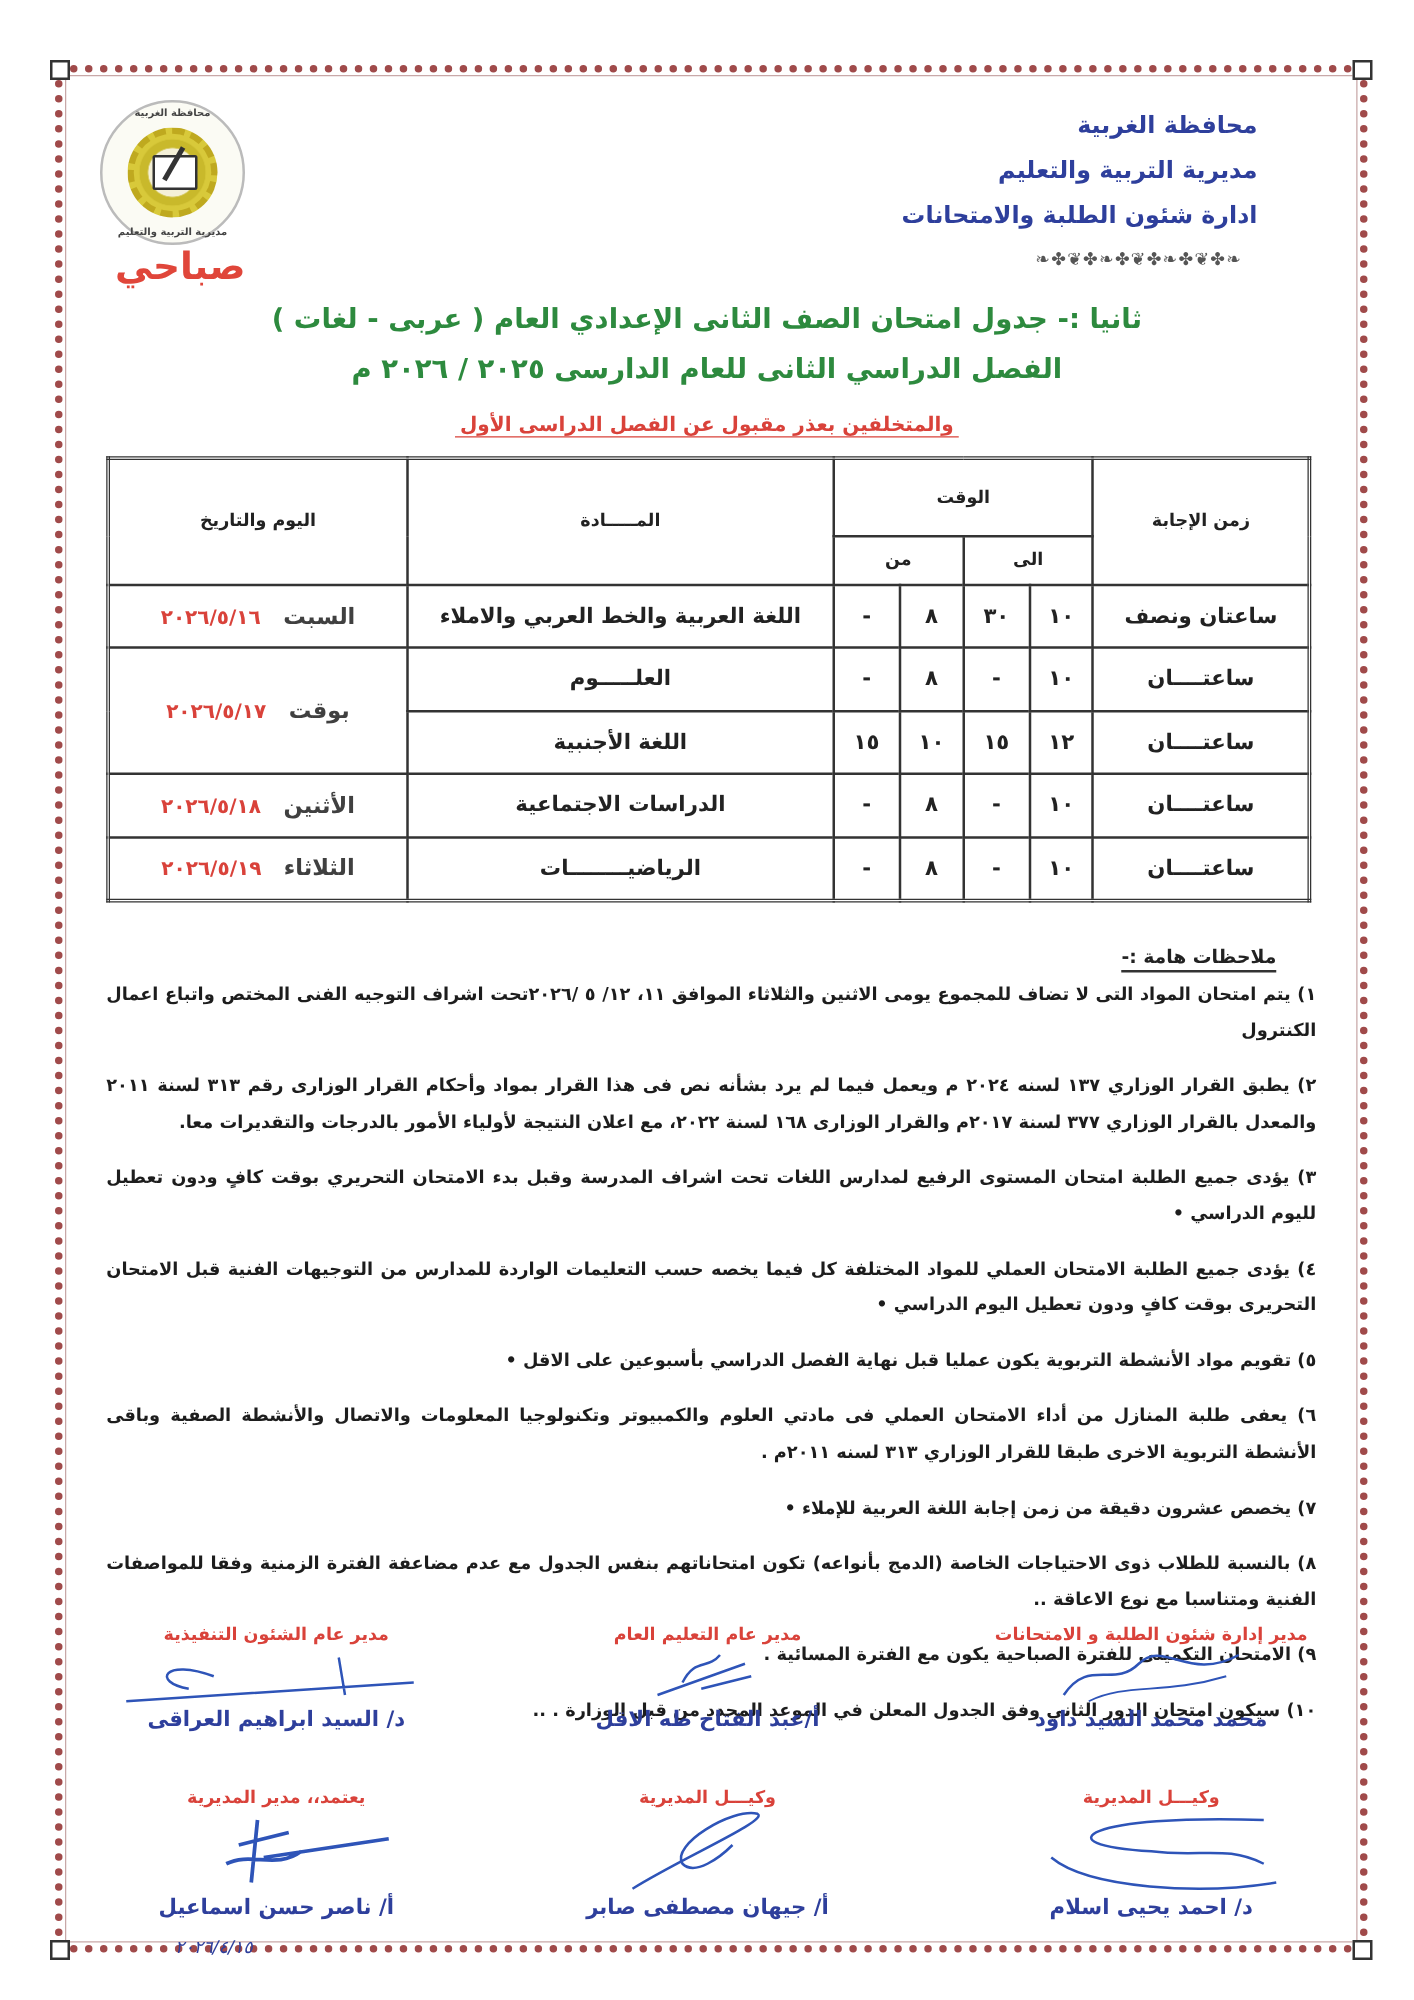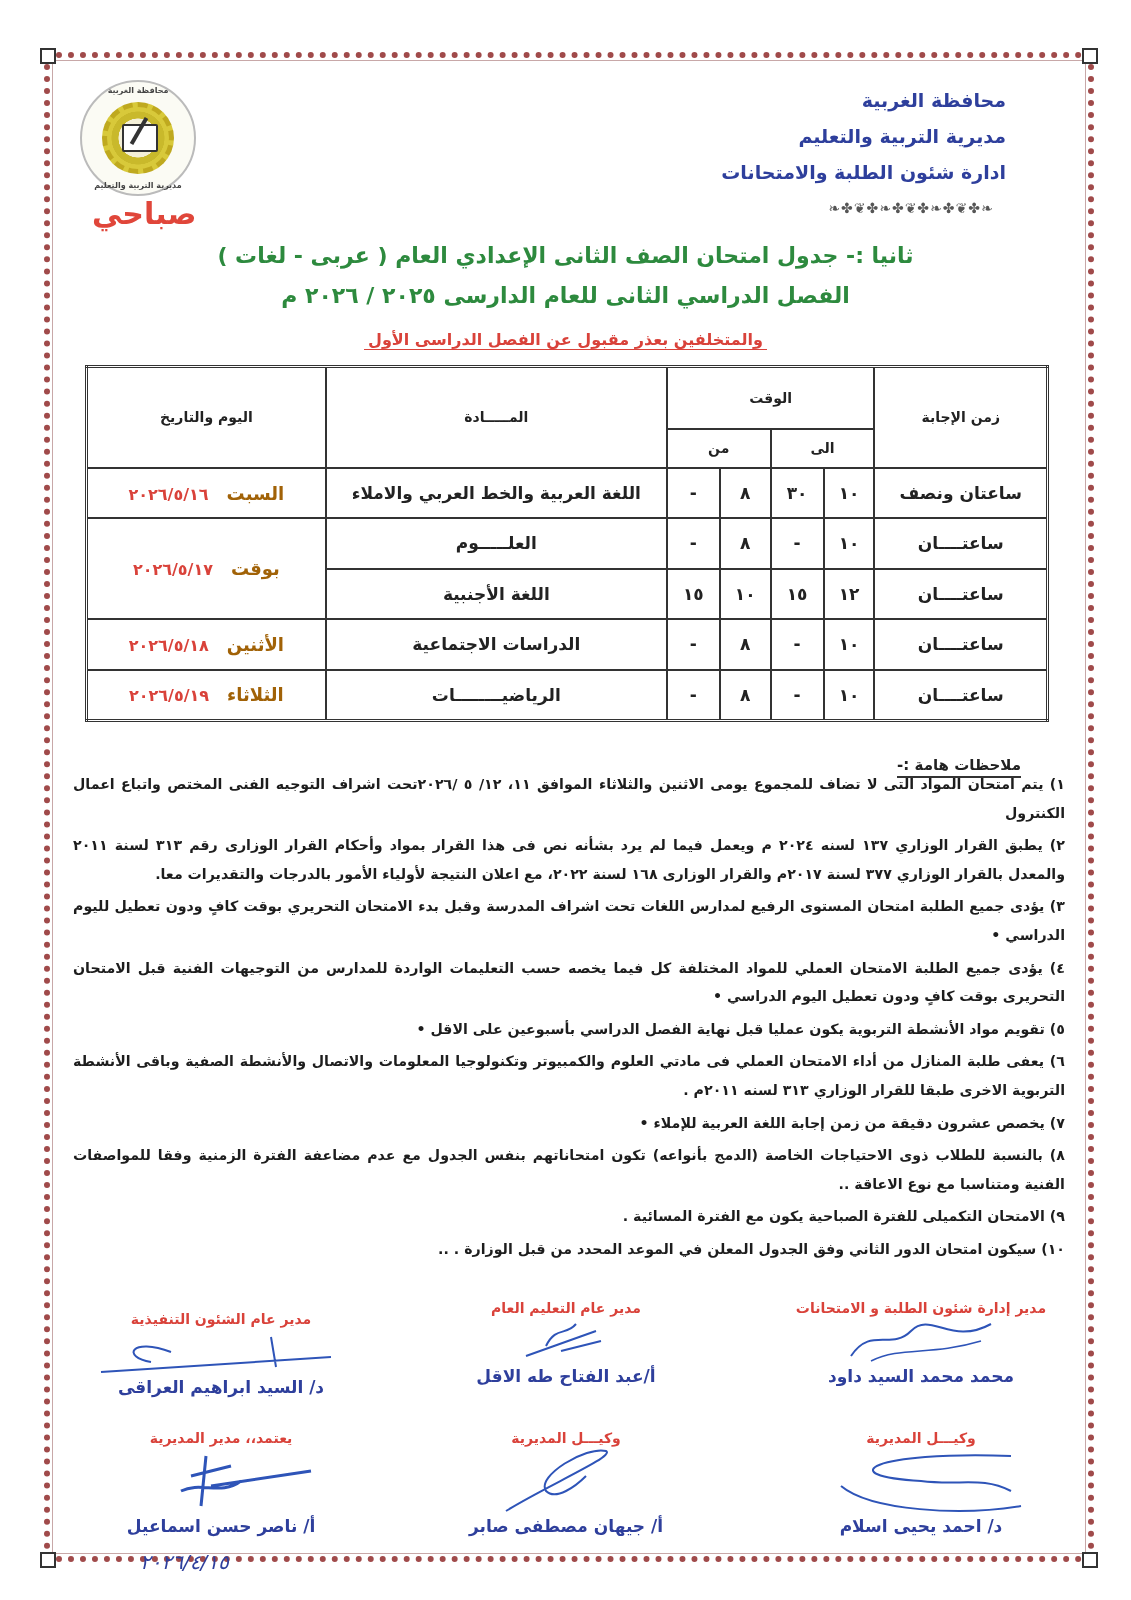--- a/index.html
+++ b/index.html
@@ -75,45 +75,45 @@
     border-collapse: collapse; border: 3px double #333;
     table-layout: fixed;
   }
   table.sched td, table.sched th {
     border: 2px solid #333; text-align: center; vertical-align: middle; padding: 0;
   }
   table.sched th { font-size: 14px; font-weight: bold; color: #222; }
   .hdr-row1 th { height: 58px; }
   .hdr-row2 th { height: 36px; }
   .row td { height: 47px; font-size: 17px; font-weight: bold; color: #222; }
-  .day { color: #a16207; font-size: 18px; font-weight: bold; }
+  .day { color: #404040; font-size: 18px; font-weight: bold; }
   .date { color: #d9423a; font-size: 16px; font-weight: bold; margin-right: 18px; }
   .subj { font-size: 17px; border-radius: 10px; }
   .dur { font-size: 18px; }
 
   .notes-title {
     position: absolute; right: 110px; top: 732px;
     font-size: 15px; font-weight: bold; color: #222;
     border-bottom: 2px solid #333; padding-bottom: 2px; margin-top: 24px;
   }
   .notes {
     position: absolute; right: 62px; top: 766px; width: 1000px;
     font-size: 14.2px; font-weight: bold; color: #1d1d1d; line-height: 28.6px;
     text-align: justify;
   }
-  .notes p { margin: 4px; }
+  .notes p { margin: 16px; }
 
   .sig {
     position: absolute; width: 300px; text-align: center;
   }
   .sig .role { color: #d9423a; font-weight: bold; font-size: 14px; }
   .sig .name { color: #2e3f9c; font-weight: bold; font-size: 17px; }
   .sig .scribble { height: 50px; position: relative; }
   .sig .scribble svg { position: absolute; left: 50%; transform: translateX(-50%); top: 0; }
-  .handnote { position: absolute; left: 140px; top: 1550px; color: #2e3f9c; font-size: 20px; font-style: italic; }
+  .handnote { position: absolute; left: 140px; top: 1550px; color: #2e3f9c; font-size: 14px; font-style: italic; }
 </style>
 </head>
 <body>
 
 <div class="frame"></div>
 <div class="frame-inner"></div>
 <div class="corner c-tl"></div>
 <div class="corner c-tr"></div>
 <div class="corner c-bl"></div>
 <div class="corner c-br"></div>
@@ -233,21 +233,21 @@
 </div>
 <div class="sig" style="right:415px; top:1300px;">
   <div class="role">مدير عام التعليم العام</div>
   <div class="scribble">
     <svg width="120" height="50" viewBox="0 0 120 50">
         <path d="M20 40 L90 15 M40 30 C50 10, 60 20, 70 8 M55 35 L95 25" stroke="#2e54b8" stroke-width="2" fill="none"></path>
       </svg>
   </div>
   <div class="name">أ/عبد الفتاح طه الاقل</div>
 </div>
-<div class="sig" style="right:760px; top:1300px;margin-top:11px;">
+<div class="sig" style="right:760px; top:1300px;">
   <div class="role">مدير عام الشئون التنفيذية</div>
   <div class="scribble">
     <svg width="260" height="50" viewBox="0 0 260 50">
         <path d="M10 45 L240 30 M60 35 C30 30, 40 10, 80 25 M180 10 L185 40" stroke="#2e54b8" stroke-width="2" fill="none"></path>
       </svg>
   </div>
   <div class="name">د/ السيد ابراهيم العراقى</div>
 </div>
 
 <div class="sig" style="right:60px; top:1430px;">

